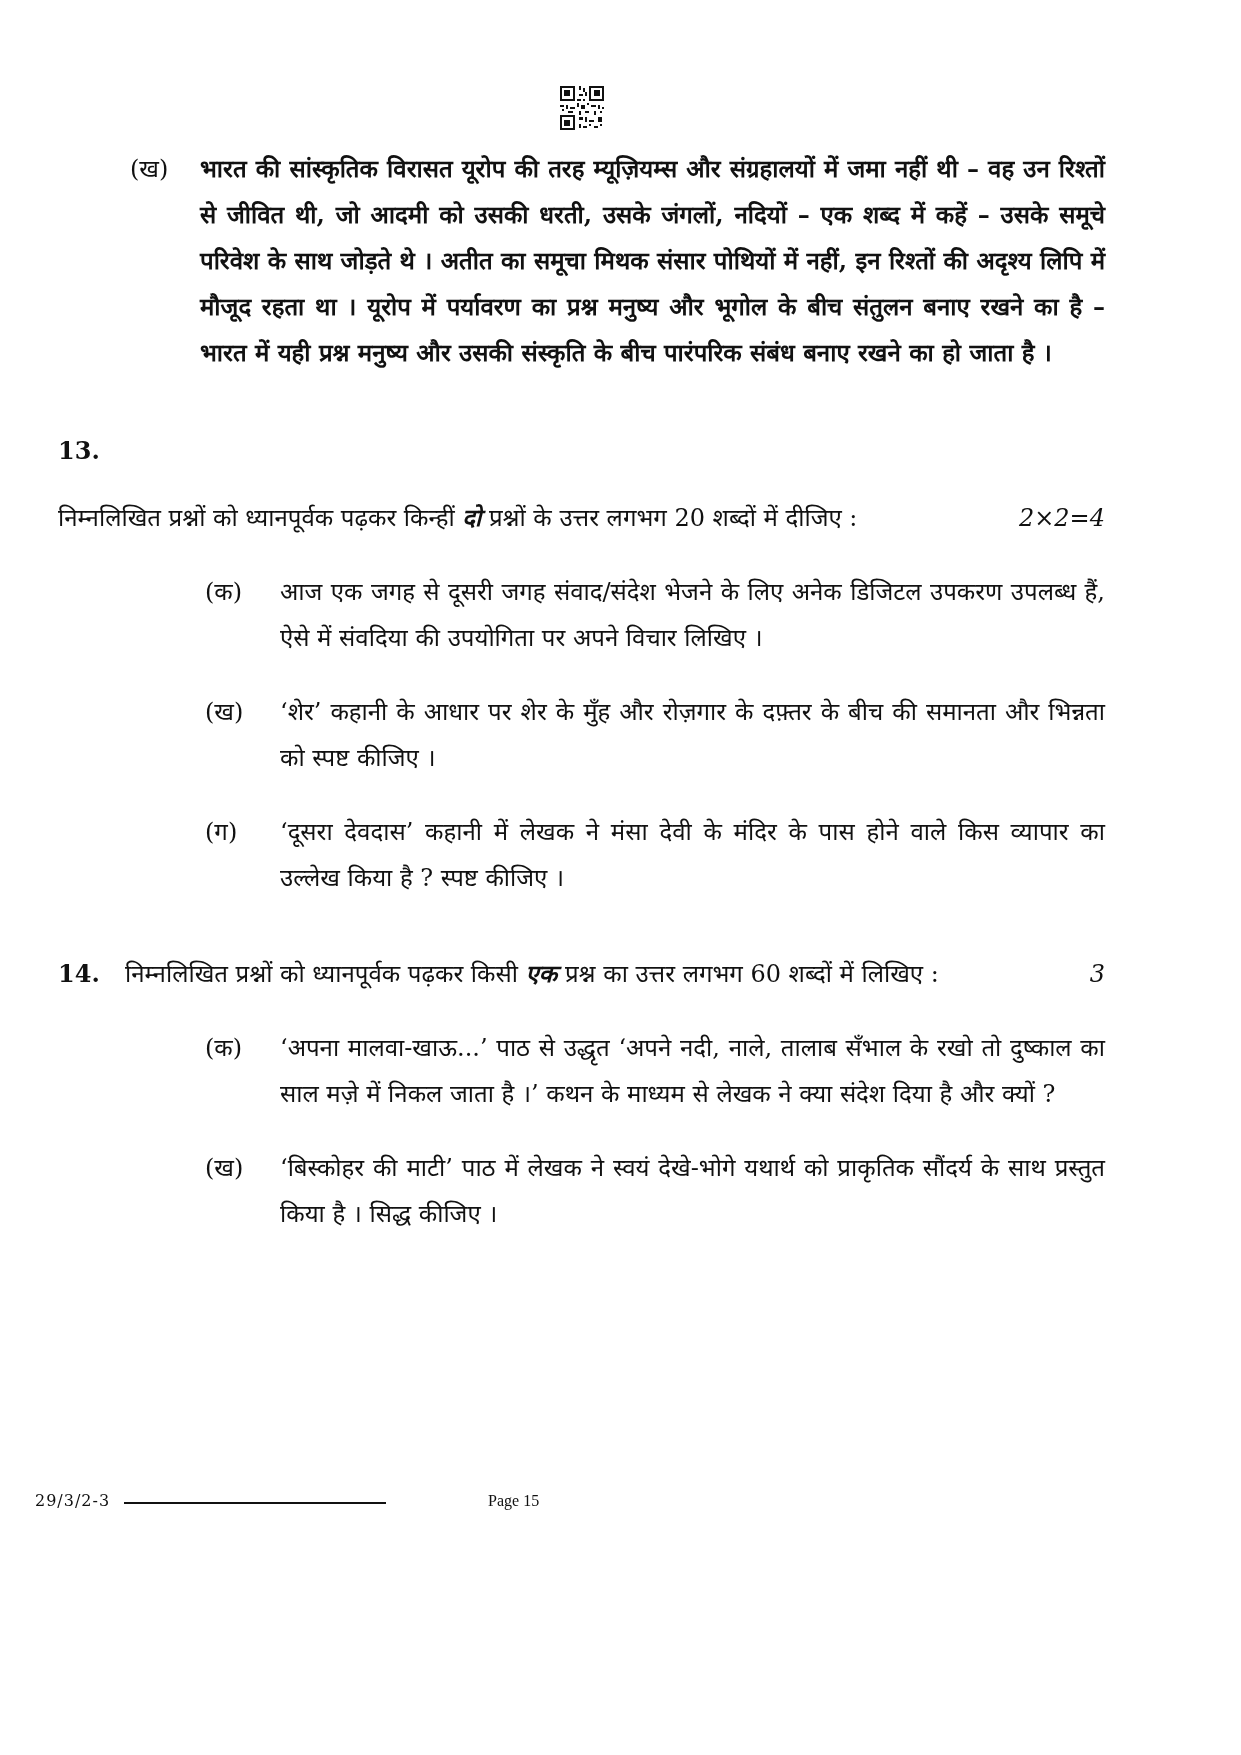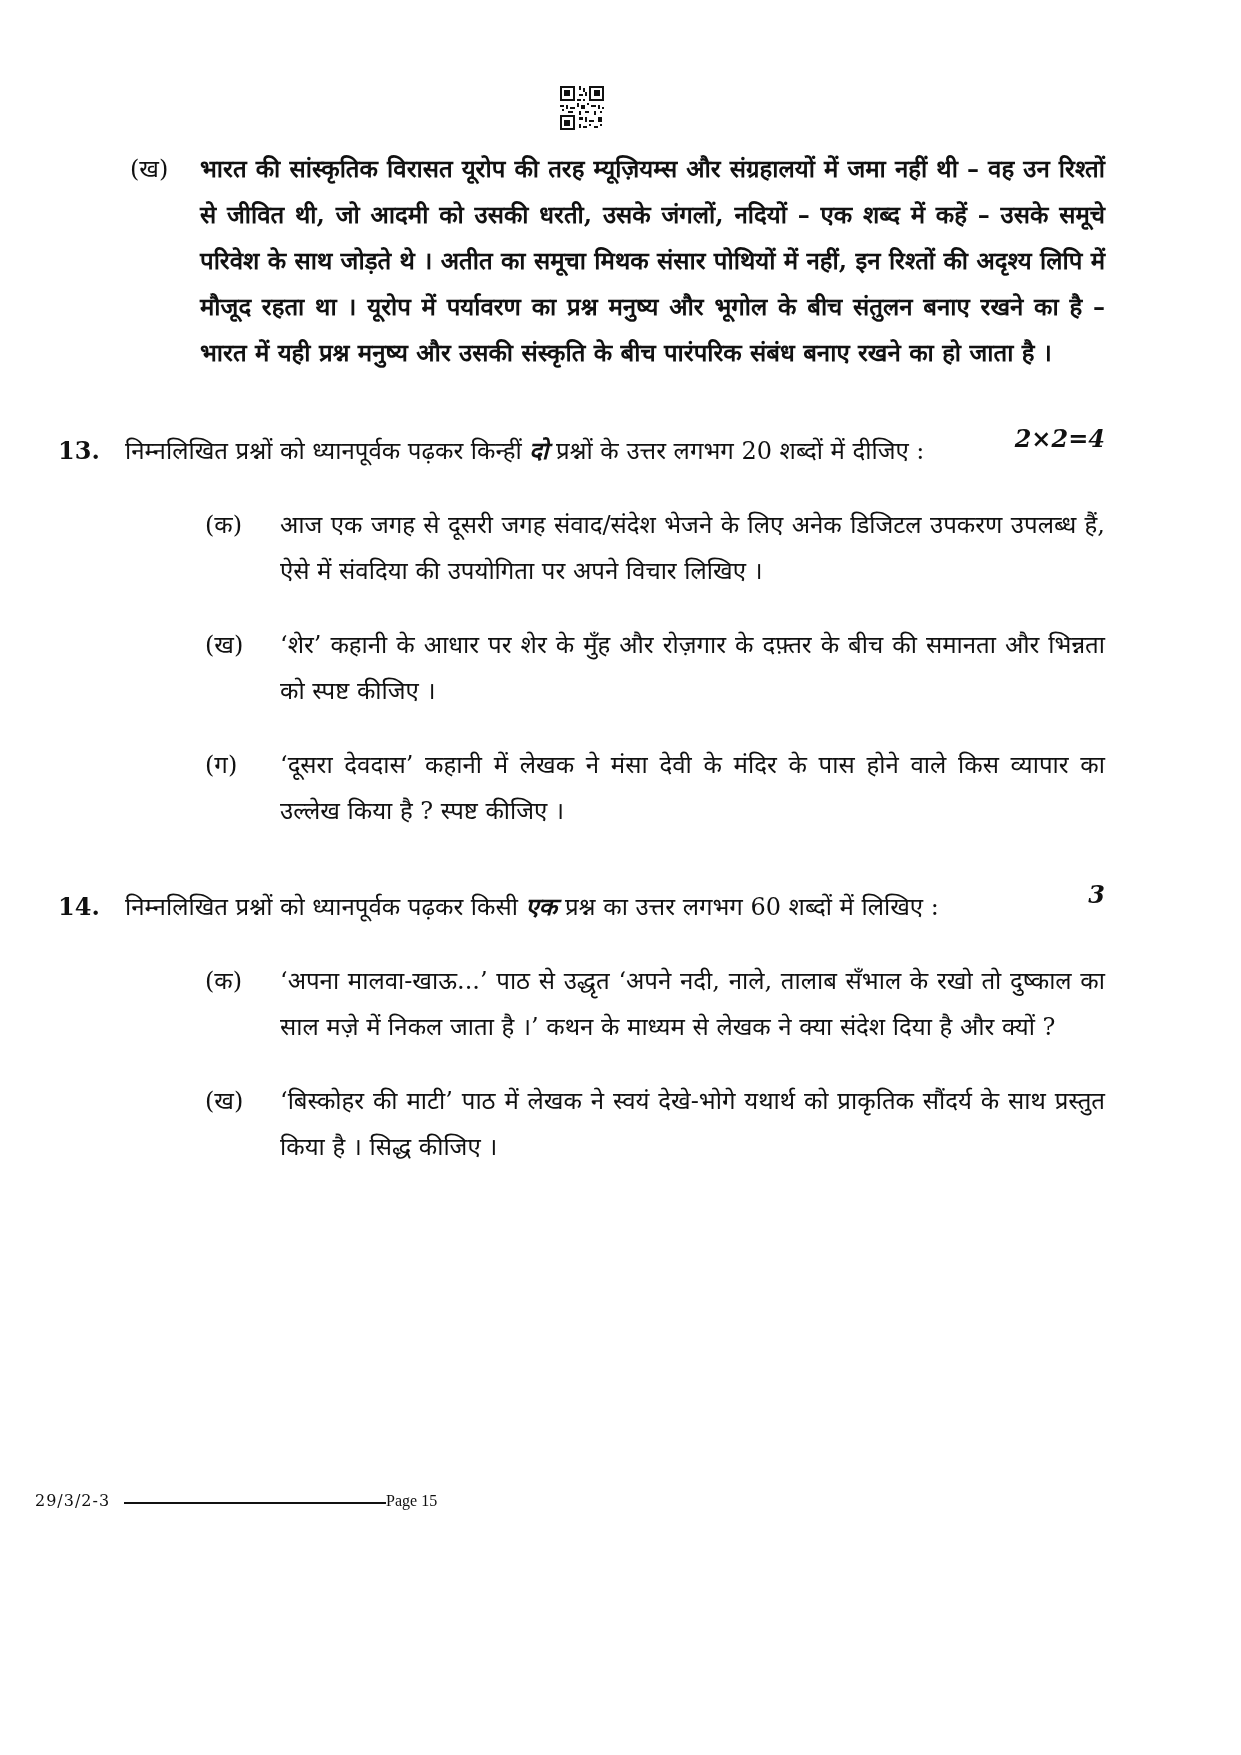--- a/index.html
+++ b/index.html
@@ -19,28 +19,28 @@
   .inner { padding: 0 136px 0 58px; }
 
   .qr-wrap { text-align: center; padding-top: 86px; height: 132px; }
   .qr-wrap svg { display: inline-block; }
 
   .passage { display: flex; margin-left: 72px; margin-top: 14px; }
   .passage .p-label { width: 70px; flex: 0 0 70px; }
   .passage .p-text { flex: 1; text-align: justify; font-weight: bold; }
 
   .question { display: flex; }
-  .q13 { margin-top: 52px; }
+  .q13 { margin-top: 52px; flex-direction: column; }
   .q14 { margin-top: 50px; }
   .q-num { width: 67px; flex: 0 0 67px; font-weight: bold; }
   .q-body { flex: 1; }
   .q-intro { position: relative; text-align: justify; }
   .q-intro .marks {
-    position: absolute; right: 0; bottom: 12px;
-    font-style: italic; font-weight: bold;
+    position: absolute; right: 0; bottom: 0;
+    font-style: italic; font-weight: normal;
   }
   .emph { font-weight: bold; font-style: italic; }
 
   .part { display: flex; margin-left: 147px; margin-top: 28px; }
   .part .part-label { width: 75px; flex: 0 0 75px; }
   .part .part-text { flex: 1; text-align: justify; }
 
   .section-heading {
     text-align: center;
     font-weight: bold;
@@ -64,20 +64,21 @@
   }
   .footer .code { letter-spacing: 1px; }
   .footer .rule {
     width: 262px;
     height: 2px;
     background: #111;
     margin-left: 14px;
     margin-top: 4px;
   }
   .footer .page-label {
+    margin-left: 102px;
     font-family: "Liberation Serif", "DejaVu Serif", serif;
   }
 </style>
 </head>
 <body>
 
 <div class="page">
   <div class="inner">
 
     <div class="qr-wrap">

